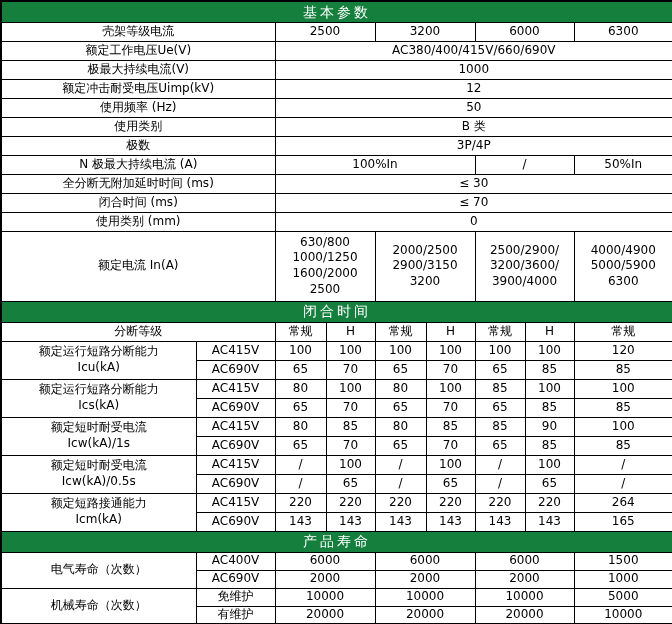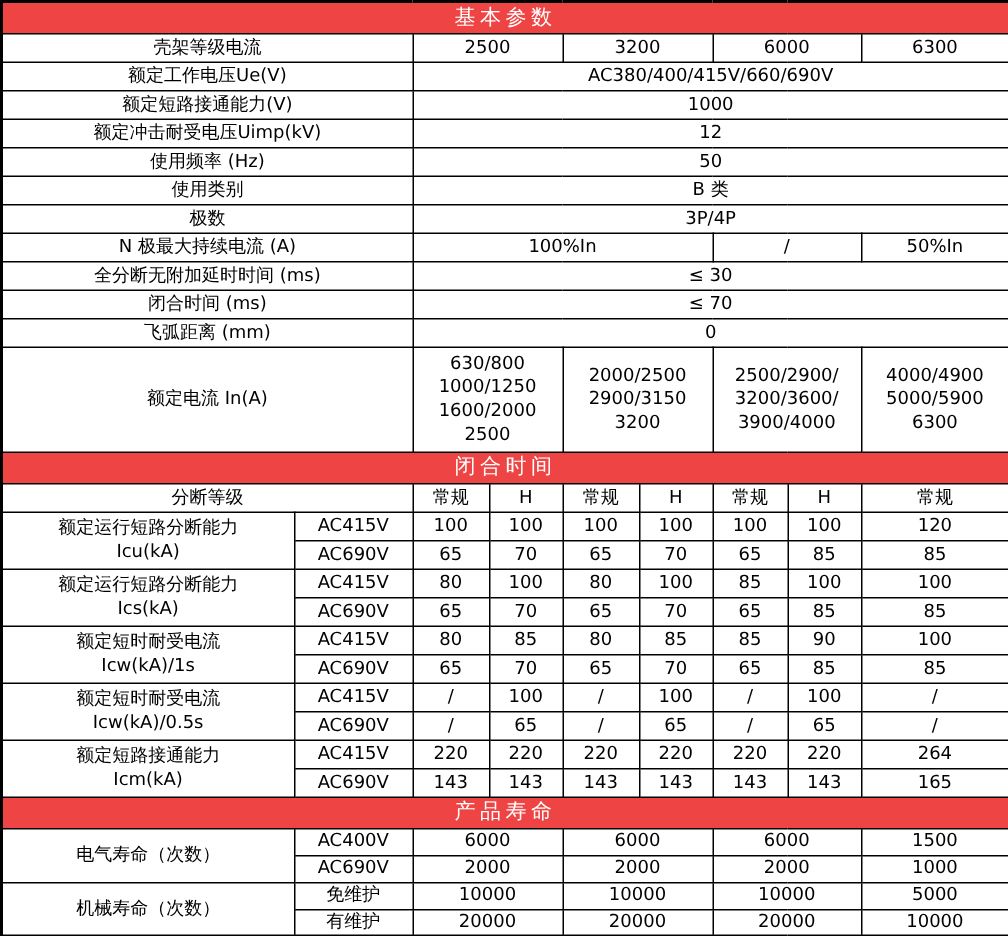--- a/index.html
+++ b/index.html
@@ -26,21 +26,21 @@
     padding-left:4px;
     white-space:pre-line;
     margin-top:12px;
   }
   td.val{white-space:pre-line;}
   tr.r19{height:19px;}
   tr.r18{height:18px;}
   tr.tall{height:70px;}
   tr.band{height:21px;}
   td.band{
-    background:#ef4444;
+    background:#15803d;
     color:#ffffff;
     font-size:14px;
     letter-spacing:3px;
     text-align:center;
     font-weight:normal;
   }
 </style>
 </head>
 <body>
 
@@ -69,21 +69,21 @@
     <td colspan="2">3200</td>
     <td colspan="2">6000</td>
     <td>6300</td>
   </tr>
 
   <tr class="r19">
     <td class="lbl" colspan="2">额定工作电压Ue(V)</td>
     <td colspan="7">AC380/400/415V/660/690V</td>
   </tr>
   <tr class="r19">
-    <td class="lbl" colspan="2">额定短路接通能力(V)</td>
+    <td class="lbl" colspan="2">极最大持续电流(V)</td>
     <td colspan="7">1000</td>
   </tr>
   <tr class="r19">
     <td class="lbl" colspan="2">额定冲击耐受电压Uimp(kV)</td>
     <td colspan="7">12</td>
   </tr>
   <tr class="r19">
     <td class="lbl" colspan="2">使用频率 (Hz)</td>
     <td colspan="7">50</td>
   </tr>
@@ -105,21 +105,21 @@
 
   <tr class="r19">
     <td class="lbl" colspan="2">全分断无附加延时时间 (ms)</td>
     <td colspan="7">≤ 30</td>
   </tr>
   <tr class="r19">
     <td class="lbl" colspan="2">闭合时间 (ms)</td>
     <td colspan="7">≤ 70</td>
   </tr>
   <tr class="r19">
-    <td class="lbl" colspan="2">飞弧距离 (mm)</td>
+    <td class="lbl" colspan="2">使用类别 (mm)</td>
     <td colspan="7">0</td>
   </tr>
 
   <tr class="tall">
     <td class="lbl" colspan="2">额定电流 In(A)</td>
     <td class="val" colspan="2">630/800
 1000/1250
 1600/2000
 2500</td>
     <td class="val" colspan="2">2000/2500

